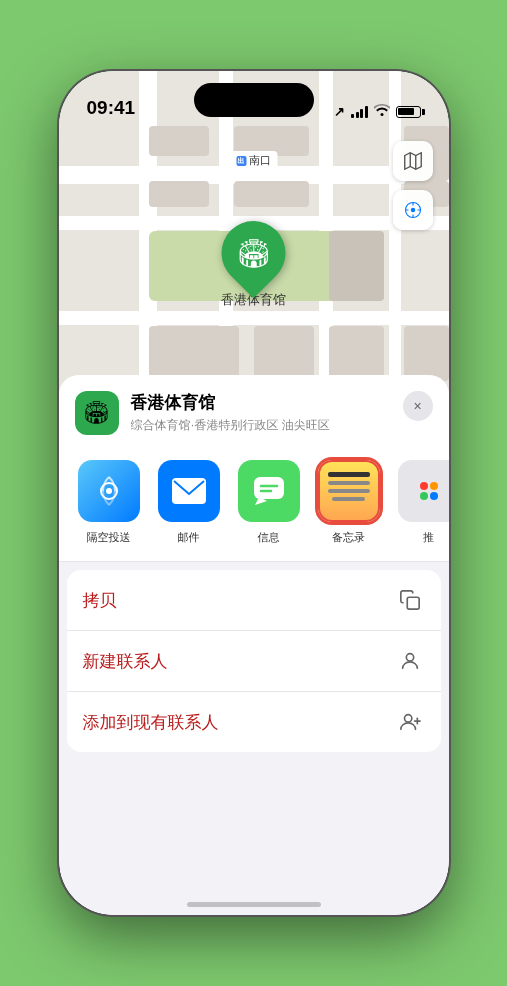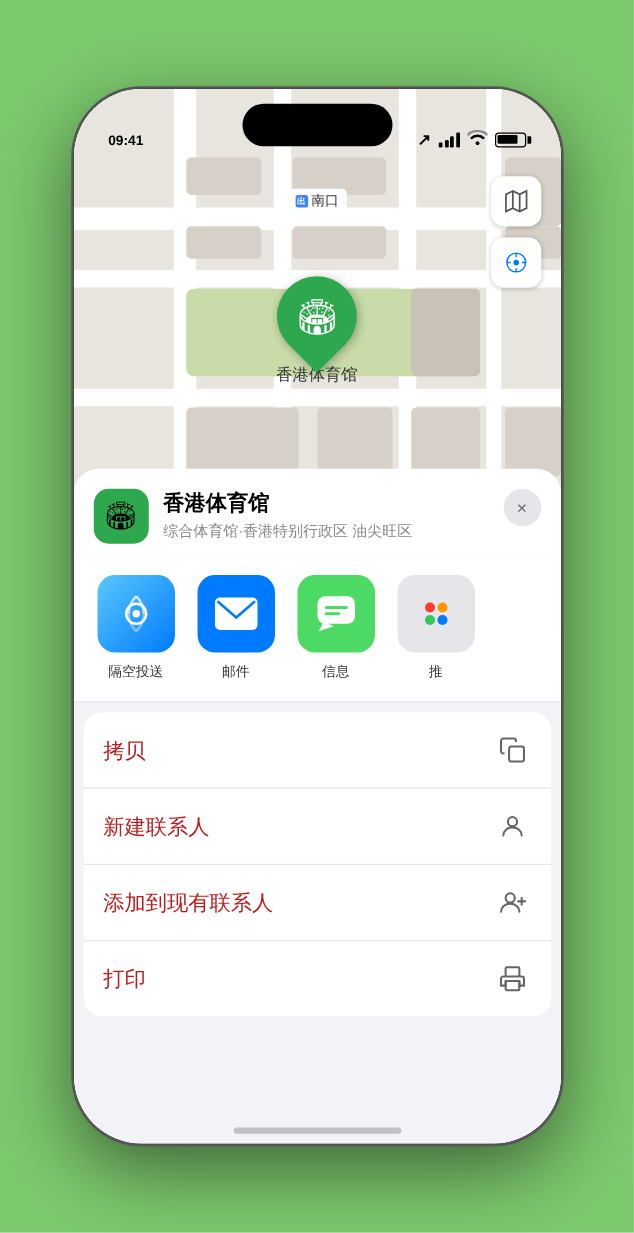--- a/index.html
+++ b/index.html
@@ -51,21 +51,21 @@
       left: 0; right: 0;
       height: 54px;
       display: flex;
       align-items: flex-end;
       justify-content: space-between;
       padding: 0 28px 6px;
       z-index: 99;
     }
 
     .status-time {
-      font-size: 11px;
+      font-size: 19px;
       font-weight: 600;
       color: #000;
     }
 
     .status-icons {
       display: flex;
       align-items: center;
       gap: 6px;
     }
 
@@ -563,20 +563,32 @@
             <svg width="36" height="32" viewBox="0 0 36 32">
               <rect x="3" y="2" width="30" height="22" rx="6" fill="white"></rect>
               <polygon points="8,22 4,30 16,26" fill="white"></polygon>
               <line x1="10" y1="11" x2="26" y2="11" stroke="#4cd964" stroke-width="2.5" stroke-linecap="round"></line>
               <line x1="10" y1="16" x2="20" y2="16" stroke="#4cd964" stroke-width="2.5" stroke-linecap="round"></line>
             </svg>
           </div>
           <div class="share-label">信息</div>
         </div>
 
+        <div class="share-item">
+          <div class="share-icon-notes-wrapper">
+            <div class="share-icon share-icon-notes" style="flex-direction:column;justify-content:flex-start;padding:6px 8px;gap:4px;">
+              <div style="height:5px;width:100%;background:#333;border-radius:2px;margin-top:4px;"></div>
+              <div style="height:4px;width:100%;background:#888;border-radius:2px;"></div>
+              <div style="height:4px;width:100%;background:#888;border-radius:2px;"></div>
+              <div style="height:4px;width:80%;background:#888;border-radius:2px;"></div>
+            </div>
+            <div class="notes-selected-border"></div>
+          </div>
+          <div class="share-label">备忘录</div>
+        </div>
 
         <div class="share-item">
           <div class="share-icon share-icon-more">
             <div class="dots-icon">
               <div class="dot-row">
                 <div class="dot" style="background:#ff3b30;"></div>
                 <div class="dot" style="background:#ff9500;"></div>
               </div>
               <div class="dot-row">
                 <div class="dot" style="background:#34c759;"></div>
@@ -617,30 +629,20 @@
             <svg width="22" height="22" viewBox="0 0 24 24" fill="none">
               <circle cx="10" cy="8" r="4" stroke="#666" stroke-width="1.8"></circle>
               <path d="M2 20c0-4 3.6-7 8-7s8 3 8 7" stroke="#666" stroke-width="1.8" stroke-linecap="round"></path>
               <line x1="20" y1="8" x2="20" y2="14" stroke="#666" stroke-width="1.8" stroke-linecap="round"></line>
               <line x1="17" y1="11" x2="23" y2="11" stroke="#666" stroke-width="1.8" stroke-linecap="round"></line>
             </svg>
           </div>
         </div>
 
 
-        <div class="action-item" style="border-bottom:none;">
-          <span class="action-label">打印</span>
-          <div class="action-icon">
-            <svg width="22" height="22" viewBox="0 0 24 24" fill="none">
-              <rect x="6" y="2" width="12" height="8" rx="1" stroke="#666" stroke-width="1.8"></rect>
-              <path d="M6 10H4a2 2 0 00-2 2v6h4v-4h12v4h4v-6a2 2 0 00-2-2H18" stroke="#666" stroke-width="1.8"></path>
-              <rect x="6" y="14" width="12" height="8" rx="1" stroke="#666" stroke-width="1.8"></rect>
-            </svg>
-          </div>
-        </div>
 
       </div>
 
     </div>
 
     <div class="home-indicator"></div>
 
   </div>
 </div>
 

